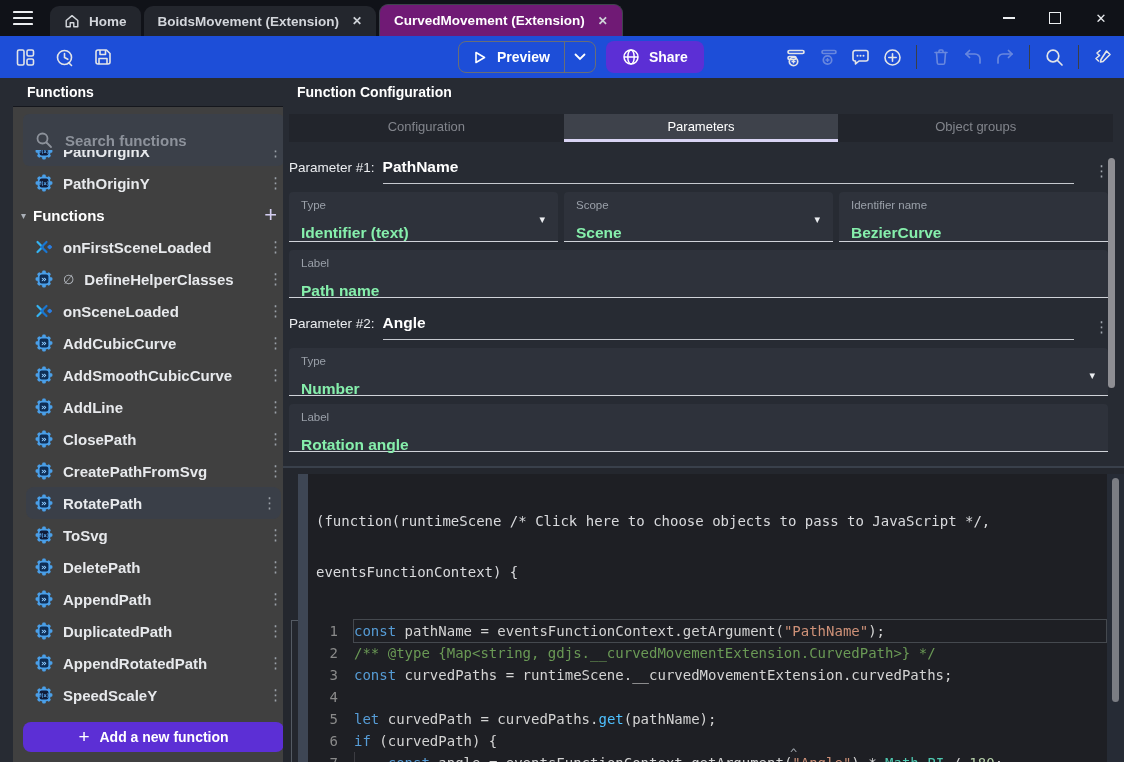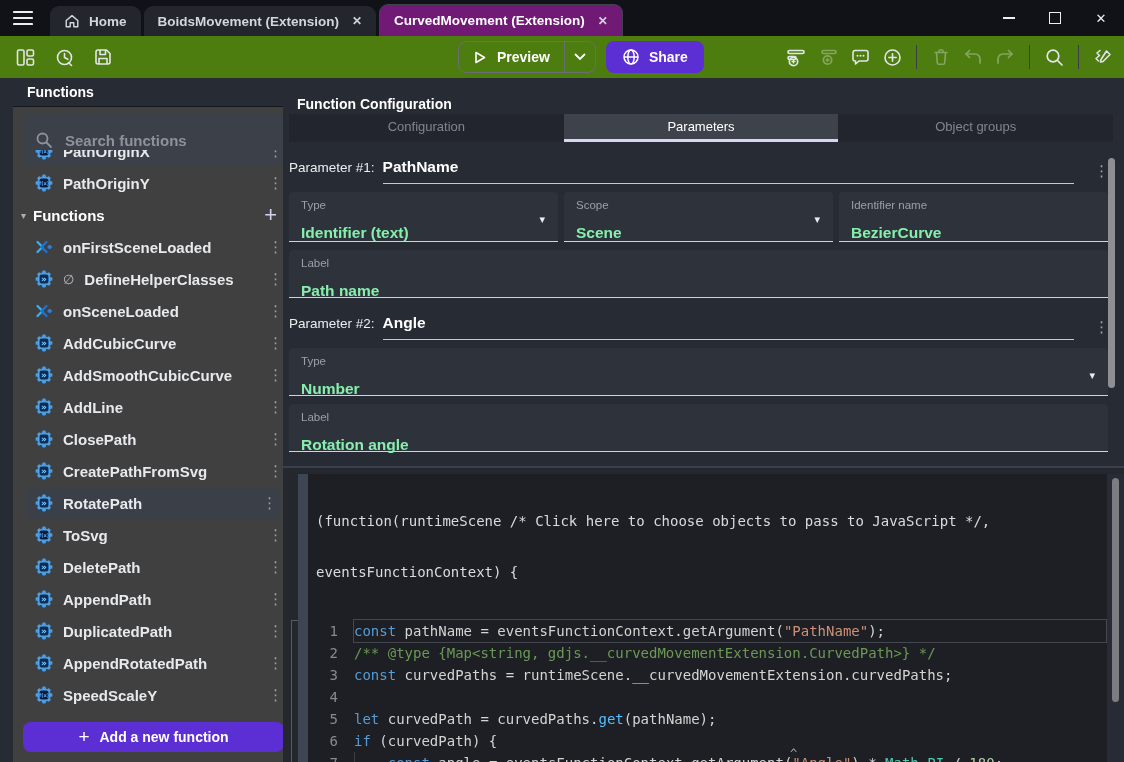--- a/index.html
+++ b/index.html
@@ -14,21 +14,21 @@
   .tab{height:30px;display:flex;align-items:center;gap:9px;padding:0 14px;background:#23262d;
        border-radius:9px 9px 0 0;margin-right:3px;font-size:13.5px;font-weight:600;color:#d3d6db;white-space:nowrap}
   .tab.active{background:#701a75;border:1px solid #3e444c;border-bottom:none;color:#fff;height:31px}
   .tab .close{font-size:12px;color:#cfd3d8;margin-left:4px}
   .wincontrols{margin-left:auto;display:flex;height:36px}
   .winbtn{width:46px;display:flex;align-items:center;justify-content:center;color:#eceef1;font-size:13px}
   .minline{width:12px;height:1.5px;background:#eceef1}
   .maxbox{width:10px;height:10px;border:1.4px solid #eceef1}
 
   
-  .toolbar{position:absolute;top:36px;left:0;right:0;height:42px;background:#4d7c0f}
+  .toolbar{position:absolute;top:36px;left:0;right:0;height:42px;background:#1d4ed8}
   .tb-left{position:absolute;left:12px;top:0;height:42px;display:flex;align-items:center;gap:13px}
   .tb-center{position:absolute;left:458px;top:5px;display:flex;gap:10px}
   .tb-right{position:absolute;right:8px;top:0;height:42px;display:flex;align-items:center;gap:6px}
   .icon-btn{width:26px;height:26px;display:flex;align-items:center;justify-content:center}
   .dim{opacity:.38}
   .tb-sep{width:1px;height:24px;background:#3a3f47;margin:0 5px}
   .btn-preview{display:flex;align-items:stretch;height:32px;border:1px solid #696e76;border-radius:8px;color:#fff;background:transparent;box-sizing:border-box}
   .bp-main{display:flex;align-items:center;gap:9px;padding:0 14px 0 12px;font-size:14px;font-weight:700}
   .bp-div{width:1px;background:#696e76}
   .bp-caret{width:30px;display:flex;align-items:center;justify-content:center}
@@ -53,21 +53,21 @@
   .tri{color:#aab0b8;font-size:10px}
   .sseclabel{font-size:15px;font-weight:700;color:#fff;flex:1}
   .plus{color:#d3cdf0;font-size:22px;font-weight:400;line-height:20px}
   .sb-scroll{position:absolute;right:3px;top:397px;width:6px;height:102px;background:#7c7f85;border-radius:3px}
   .add-fn{position:absolute;left:10px;right:10px;bottom:10px;height:30px;border:none;border-radius:8px;color:#fff;
           font-weight:700;font-size:14px;display:flex;align-items:center;justify-content:center;gap:10px;font-family:"Liberation Sans",sans-serif}
   .add-fn .pl{font-size:19px;font-weight:400}
 
   
   .main{position:absolute;top:78px;left:283px;right:0;bottom:0;background:#272b33}
-  .main-header{height:28px;display:flex;align-items:center;padding:12px 14px;font-size:14px;font-weight:600;color:#fff}
+  .main-header{height:28px;display:flex;align-items:center;padding:0 14px;font-size:14px;font-weight:600;color:#fff}
   .cfg-tabs{position:absolute;top:36px;left:6px;right:11px;height:28px;display:flex;background:#22252c}
   .ctab{flex:1;display:flex;align-items:center;justify-content:center;font-size:13px;font-weight:400;color:#82858c;border-bottom:3px solid transparent;box-sizing:border-box}
   .ctab.active{background:#3e424b;color:#fff}
   .params{position:absolute;top:64px;left:6px;right:16px}
   .param-head{display:flex;align-items:baseline;margin-top:16px}
   .ph-label{font-size:13.5px;color:#eceef1}
   .ph-field{flex:1;margin-left:8px;border-bottom:1px solid #c6c9cf;padding-bottom:7px;font-size:15.5px;font-weight:700;color:#fff}
   .ph-kebab{margin-left:20px;align-self:center;color:#a0a6ae;font-size:15px;width:14px;text-align:center}
   .fieldrow{display:grid;grid-template-columns:1fr 1fr 1fr;gap:6px;margin-top:8px}
   .field{position:relative;background:#2e323b;border-radius:4px 4px 0 0;border-bottom:1px solid #d0d3d9;padding:7px 12px 0;height:50px;box-sizing:border-box}

